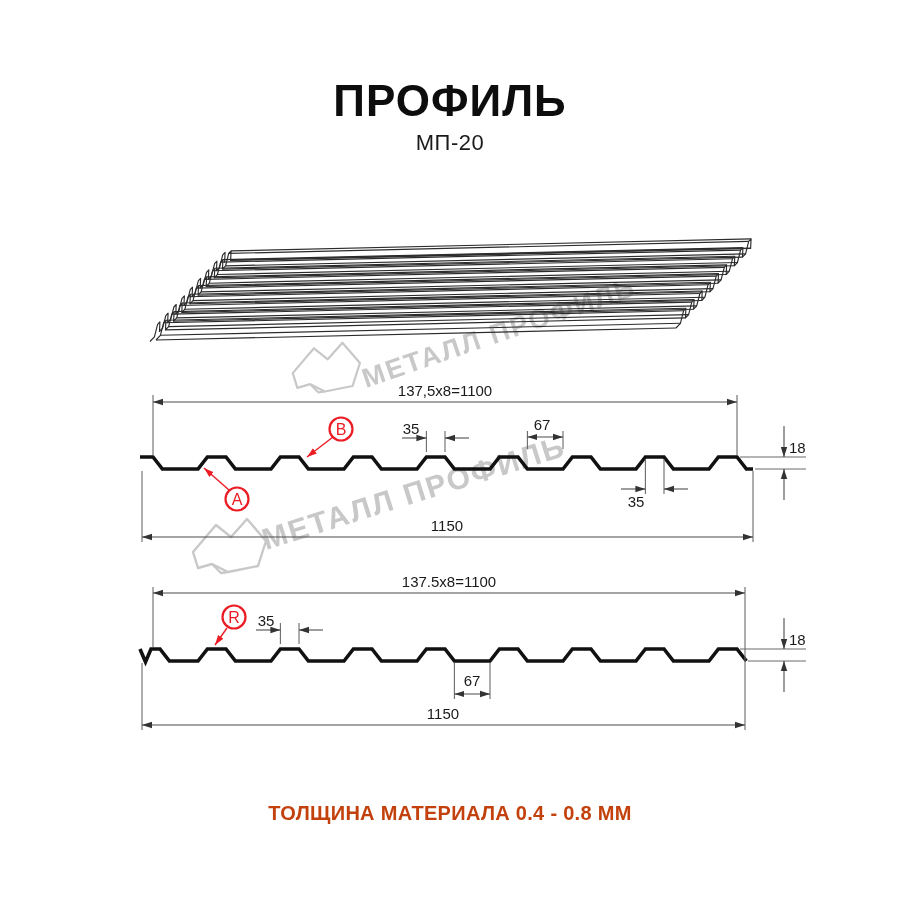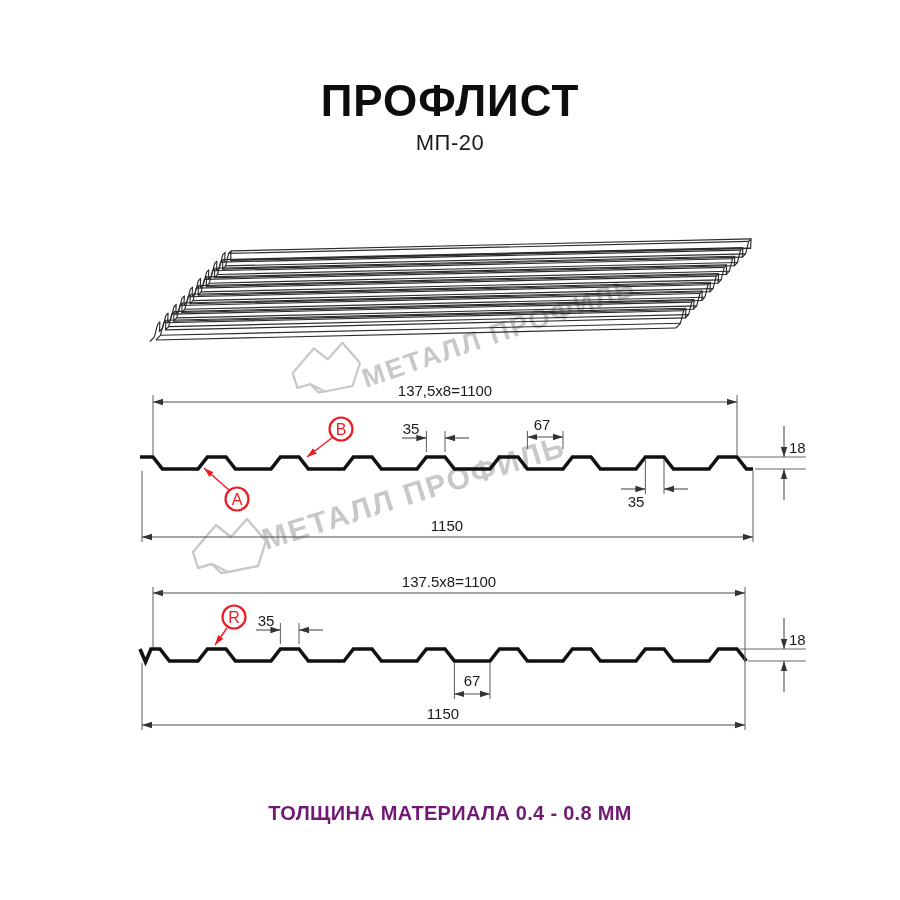--- a/index.html
+++ b/index.html
@@ -3,38 +3,38 @@
 <meta charset="utf-8">
 <style>
   html,body{margin:0;padding:0;background:#ffffff;}
   .page{position:relative;width:900px;height:900px;background:#fff;overflow:hidden;
         font-family:"Liberation Sans",sans-serif;color:#111;}
   .title{position:absolute;top:76px;left:0;width:900px;text-align:center;
          font-size:44px;font-weight:800;letter-spacing:1px;color:#0d0d0d;}
   .subtitle{position:absolute;top:130px;left:0;width:900px;text-align:center;
             font-size:22px;font-weight:400;letter-spacing:.5px;color:#1a1a1a;}
   .footer{position:absolute;top:802px;left:0;width:900px;text-align:center;
-          font-size:20px;font-weight:600;letter-spacing:.3px;color:#701a75;}
+          font-size:20px;font-weight:600;letter-spacing:.3px;color:#c2410c;}
   svg{position:absolute;top:0;left:0;}
   .thick{fill:none;stroke:#111;stroke-width:3.6;stroke-linejoin:miter;}
   .thin{stroke:#4d4d4d;stroke-width:1.1;fill:none;}
   .tick{stroke:#6a6a6a;stroke-width:1.1;fill:none;}
   .dimtxt{font-family:"Liberation Sans",sans-serif;font-size:15px;fill:#1a1a1a;}
   .wm{fill:#c8c8c8;font-weight:bold;font-family:"Liberation Sans",sans-serif;letter-spacing:2px;}
   .wmlogo{fill:none;stroke:#c8c8c8;stroke-width:2.4;stroke-linejoin:round;}
   .sheet3d{fill:none;stroke:#2b2b2b;stroke-width:1.15;stroke-linejoin:round;}
   .red{stroke:#ec1c24;fill:none;stroke-width:2.2;}
   .redln{stroke:#ec1c24;fill:none;stroke-width:1.4;}
   .redtxt{font-family:"Liberation Sans",sans-serif;font-size:16px;fill:#ec1c24;font-weight:500;}
 </style>
 </head>
 <body>
 
 <div class="page">
-  <div class="title">ПРОФЛИСТ</div>
+  <div class="title">ПРОФИЛЬ</div>
   <div class="subtitle">МП-20</div>
 
   <svg width="900" height="900" viewBox="0 0 900 900">
     <defs>
       <marker id="arr" markerUnits="userSpaceOnUse" markerWidth="11" markerHeight="8" refX="10" refY="4" orient="auto-start-reverse">
         <path d="M10,4 L0,7.2 L0,0.8 Z" fill="#333"></path>
       </marker>
       <marker id="arrR" markerUnits="userSpaceOnUse" markerWidth="11" markerHeight="8" refX="10" refY="4" orient="auto">
         <path d="M10,4 L0,7.2 L0,0.8 Z" fill="#ec1c24"></path>
       </marker>

